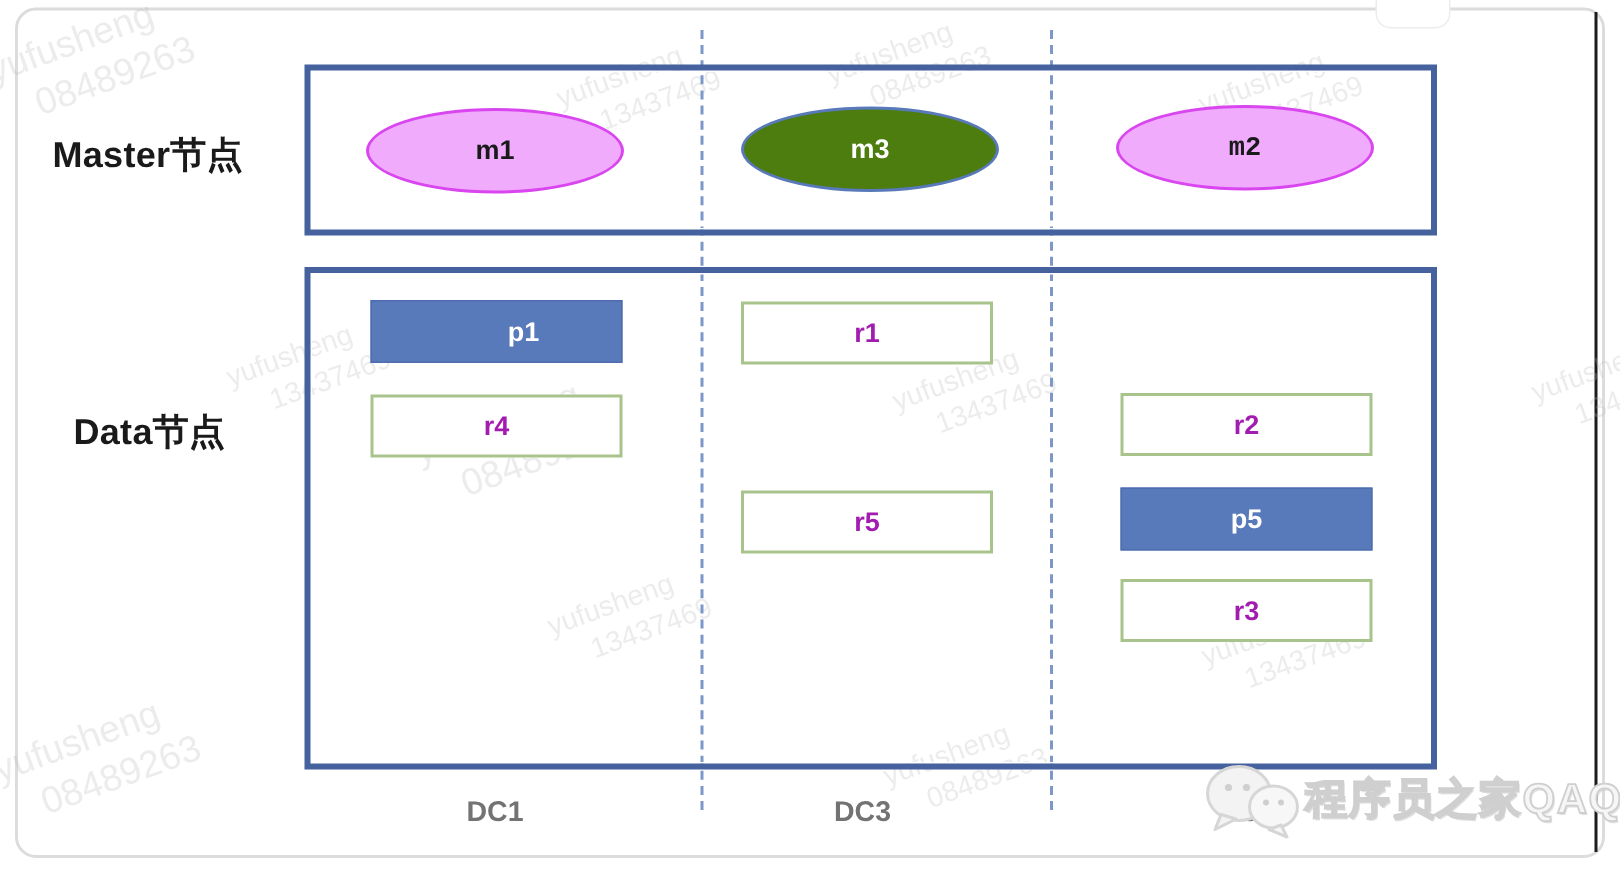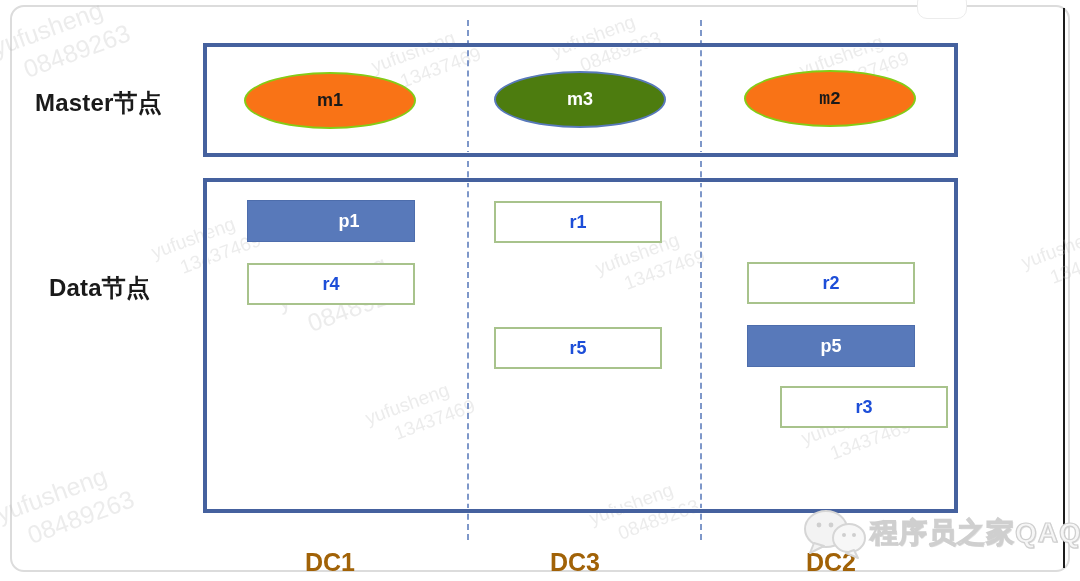--- a/index.html
+++ b/index.html
@@ -94,45 +94,45 @@
 
   
   .m-node {
     position: absolute;
     width: 172px; height: 57px;
     border-radius: 50%;
     display: flex; align-items: center; justify-content: center;
     font-size: 18px; font-weight: 600;
     z-index: 4;
   }
-  .m-node.replica { background: #f97316; border: 2px solid #84cc16; color: #1a1a1a; }
+  .m-node.replica { background: #f0abfc; border: 2px solid #d946ef; color: #1a1a1a; }
   .m-node.primary { background: #4d7c0f; border: 2px solid #5879ba; color: #ffffff; font-weight: 700; }
   .m1 { left: 244px; top: 72px; }
   .m3 { left: 494px; top: 71px; }
   .m2 { left: 744px; top: 70px; font-family: Liberation Mono, monospace; }
 
   
   .shard {
     position: absolute;
     width: 168px; height: 42px;
     display: flex; align-items: center; justify-content: center;
     font-size: 18px;
     z-index: 4;
   }
   .shard.primary { background: #5879ba; color: #ffffff; font-weight: 700; border: 1px solid #4d6dac; }
-  .shard.replica { background: #ffffff; color: #1d4ed8; font-weight: 600; border: 2px solid #a8c38c; }
+  .shard.replica { background: #ffffff; color: #a21caf; font-weight: 600; border: 2px solid #a8c38c; }
 
   
   .dc-label {
     position: absolute;
-    top: 548px;
+    top: 531px;
     width: 80px;
     text-align: center;
-    color: #a16207;
-    font-size: 25px;
+    color: #737373;
+    font-size: 19px;
     font-weight: 600;
     z-index: 4;
   }
   .dc1-label { left: 290px; }
   .dc3-label { left: 535px; }
   .dc2-label { left: 791px; }
 
   
   .brand {
     position: absolute;
@@ -187,21 +187,21 @@
   <div class="node-box data-box"></div>
 
   <div class="shard primary" style="left:247px; top:200px;padding-left:36px;">p1</div>
   <div class="shard replica" style="left:247px; top:263px;">r4</div>
 
   <div class="shard replica" style="left:494px; top:201px;">r1</div>
   <div class="shard replica" style="left:494px; top:327px;">r5</div>
 
   <div class="shard replica" style="left:747px; top:262px;">r2</div>
   <div class="shard primary" style="left:747px; top:325px;">p5</div>
-  <div class="shard replica" style="left:747px; top:386px;margin-left:33px;">r3</div>
+  <div class="shard replica" style="left:747px; top:386px;">r3</div>
 
   <div class="dc-label dc1-label">DC1</div>
   <div class="dc-label dc3-label">DC3</div>
   <div class="dc-label dc2-label">DC2</div>
 
   <div class="brand">
     <svg class="brand-icon" viewBox="0 0 68 56">
       <ellipse cx="24" cy="24" rx="21" ry="18" fill="#f3f3f3" stroke="#d6d6d6" stroke-width="2"></ellipse>
       <path d="M12 38 L8 48 L22 41 Z" fill="#f3f3f3" stroke="#d6d6d6" stroke-width="2" stroke-linejoin="round"></path>
       <circle cx="17" cy="20" r="2.4" fill="#cfcfcf"></circle>

